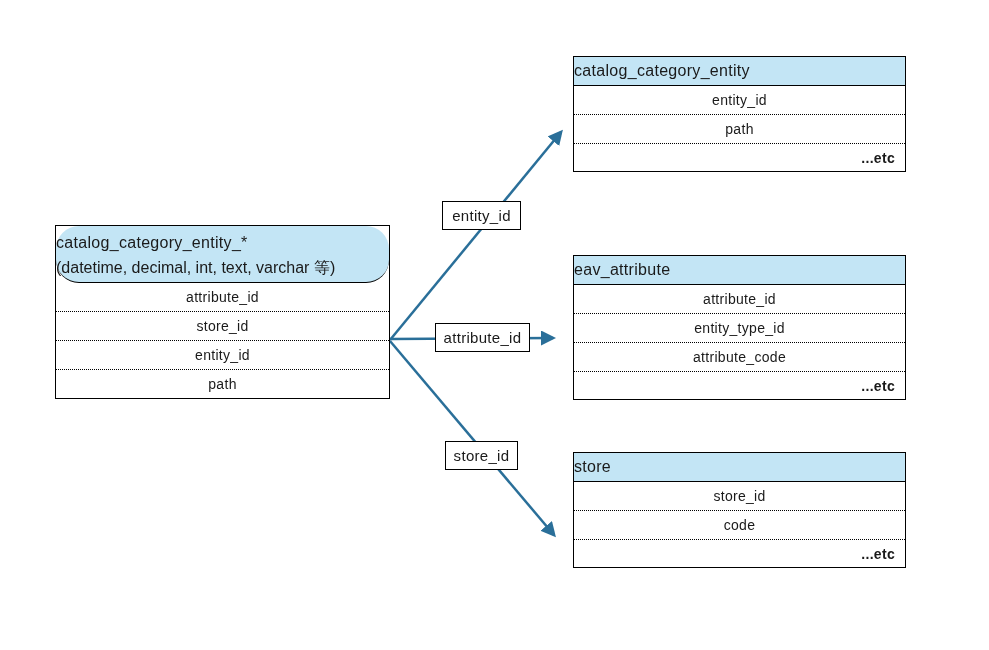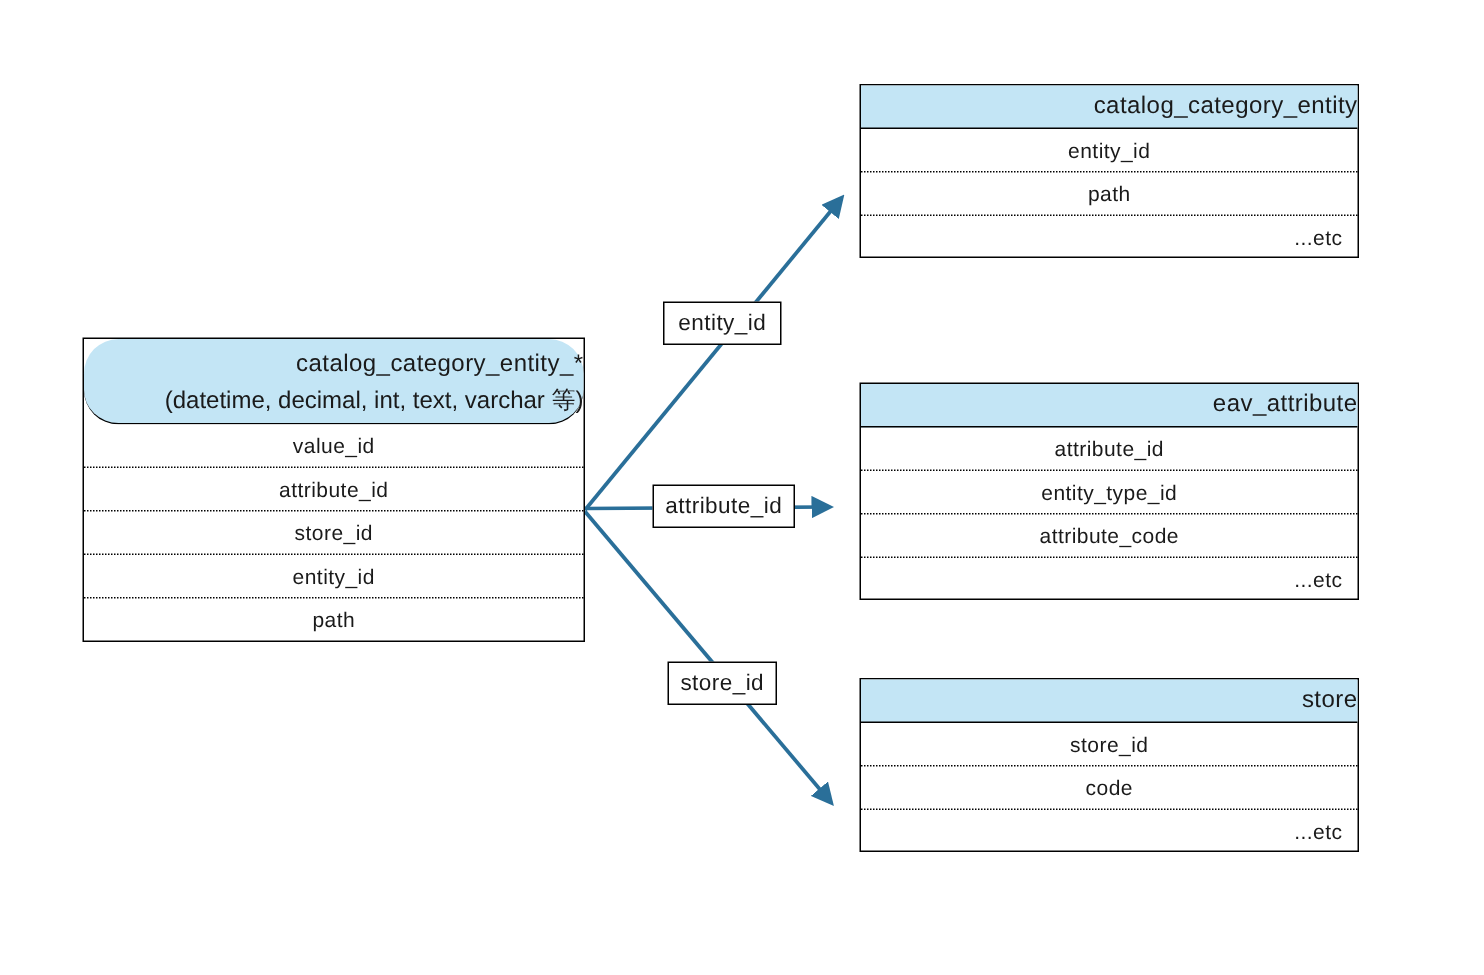--- a/index.html
+++ b/index.html
@@ -20,21 +20,21 @@
   .dbtable {
     position: absolute;
     box-sizing: border-box;
     background: #ffffff;
     border: 1.5px solid #000;
     z-index: 2;
   }
   .thead {
     background: #c3e5f5;
     border-bottom: 1.5px solid #000;
-    text-align: right;
+    text-align: left;
   }
   .thead .title {
     font-size: 16px;
     line-height: 28px;
     letter-spacing: 0.3px;
   }
   .dbtable.source .thead { height: 57px; padding-top: 2px; box-sizing: border-box; border-radius: 23px; }
   .dbtable.source .thead .title { line-height: 29px; }
   .dbtable.source .thead .subtitle {
     font-size: 16px;
@@ -46,20 +46,21 @@
     line-height: 28px;
     font-size: 14px;
     text-align: center;
     letter-spacing: 0.3px;
   }
   .trow + .trow { border-top: 1px dotted #000; }
   .trow.etc {
     text-align: right;
     padding-right: 10px;
     box-sizing: border-box;
+    font-weight: bold;
   }
   .conn-label {
     position: absolute;
     box-sizing: border-box;
     background: #ffffff;
     border: 1.3px solid #000;
     display: flex;
     align-items: center;
     justify-content: center;
     font-size: 15px;
@@ -89,21 +90,20 @@
     <line x1="390" y1="340" x2="561" y2="132" stroke="#2a6f99" stroke-width="2.5" marker-end="url(#arrowhead)"></line>
     <line x1="390" y1="339" x2="553" y2="338" stroke="#2a6f99" stroke-width="2.5" marker-end="url(#arrowhead)"></line>
     <line x1="390" y1="341" x2="554" y2="535" stroke="#2a6f99" stroke-width="2.5" marker-end="url(#arrowhead)"></line>
   </svg>
 
   <div class="dbtable source">
     <div class="thead">
       <div class="title">catalog_category_entity_*</div>
       <div class="subtitle">(datetime, decimal, int, text, varchar 等)</div>
     </div>
-    <div class="trow">value_id</div>
     <div class="trow">attribute_id</div>
     <div class="trow">store_id</div>
     <div class="trow">entity_id</div>
     <div class="trow">path</div>
   </div>
 
   <div class="dbtable cce">
     <div class="thead">
       <div class="title">catalog_category_entity</div>
     </div>

